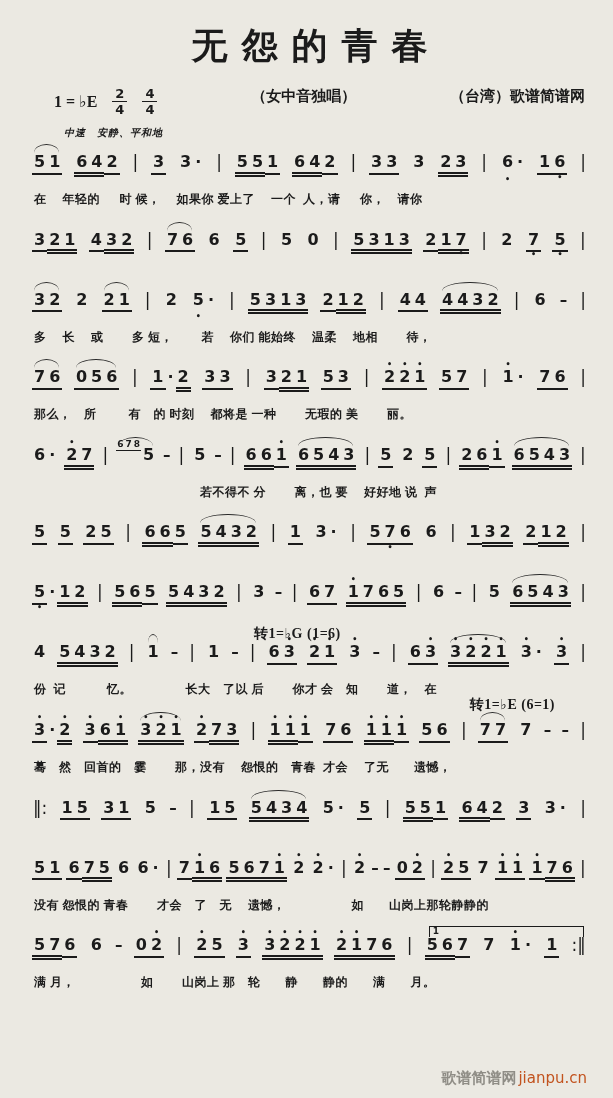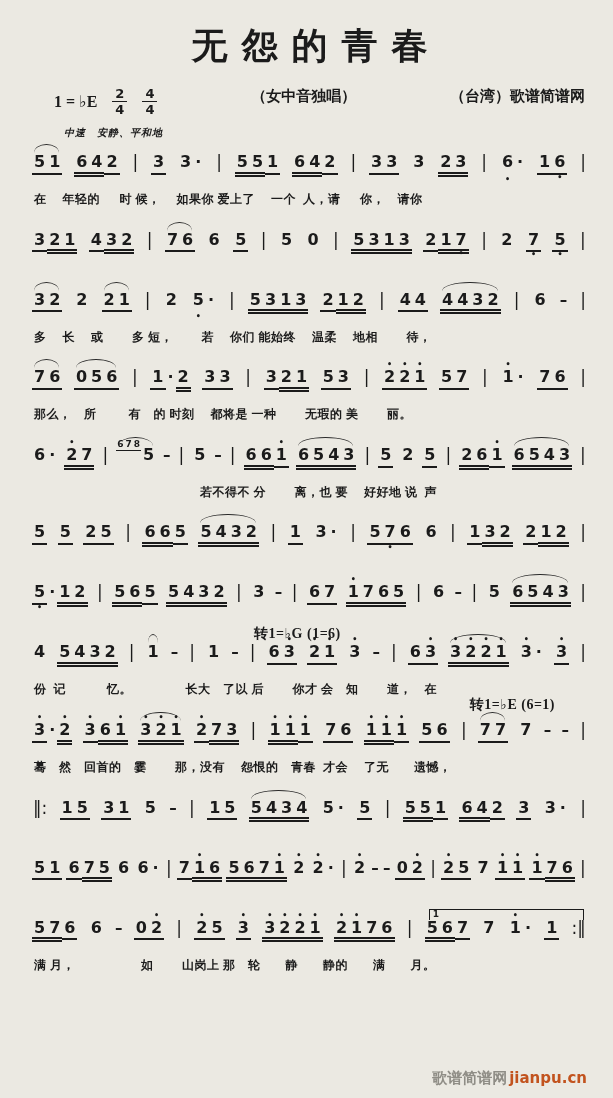--- a/index.html
+++ b/index.html
@@ -35,21 +35,21 @@
   .bar{font-family:"DejaVu Sans",sans-serif;font-weight:400;font-size:17px;line-height:1.05;margin:0 1px;}
   .arc::before{content:'';position:absolute;top:-10px;left:2px;right:3px;height:8px;
     border-top:1.5px solid #2a2a2a;border-radius:50% 50% 0 0 / 100% 100% 0 0;}
   .grace{font-size:9px;padding:0 1px 1px;transform:translateY(-7px);border-bottom:1px solid #1b1b1b;}
   .annot{position:absolute;font-weight:700;font-size:14px;letter-spacing:.5px;white-space:nowrap;}
   .volta{position:absolute;height:11px;border:1.5px solid #1b1b1b;border-bottom:none;
     font-size:9px;font-weight:700;line-height:9px;padding-left:3px;box-sizing:border-box;
     font-family:"DejaVu Sans",sans-serif;}
   .footer{position:absolute;right:26px;bottom:10px;font-size:15px;font-weight:700;}
   .footer .site{color:#8f8d86;margin-right:2px;}
-  .footer .link{color:#c2531e;text-decoration:none;font-family:"DejaVu Sans",sans-serif;font-weight:700;}
+  .footer .link{color:#c2531e;text-decoration:none;font-family:"DejaVu Sans",sans-serif;font-weight:400;}
 </style>
 </head>
 <body>
 
 <div class="sheet">
 
   <h1 class="title">无怨的青春</h1>
 
   <div class="meta-row">
     <div class="keysig">
@@ -683,20 +683,21 @@
             <span class="n u1 hi">1</span>
             <span class="n u1 hi">1</span>
           </span>
           <span class="grp">
             <span class="n u1 hi">1</span>
             <span class="n u2">7</span>
             <span class="n u2">6</span>
           </span>
           <span class="bar">|</span>
         </div>
+        <div class="lline">没有 怨恨的 青春　　 才会　了　无　 遗憾，　　　　　 如　　山岗上那轮静静的</div>
       </div>
       <div class="sys">
         <div class="volta" style="left: 71.5%; width: 28%; top: 2px;">1</div>
         <div class="nline">
           <span class="grp">
             <span class="n u2">5</span>
             <span class="n u2">7</span>
             <span class="n u1">6</span>
           </span>
           <span class="grp">

